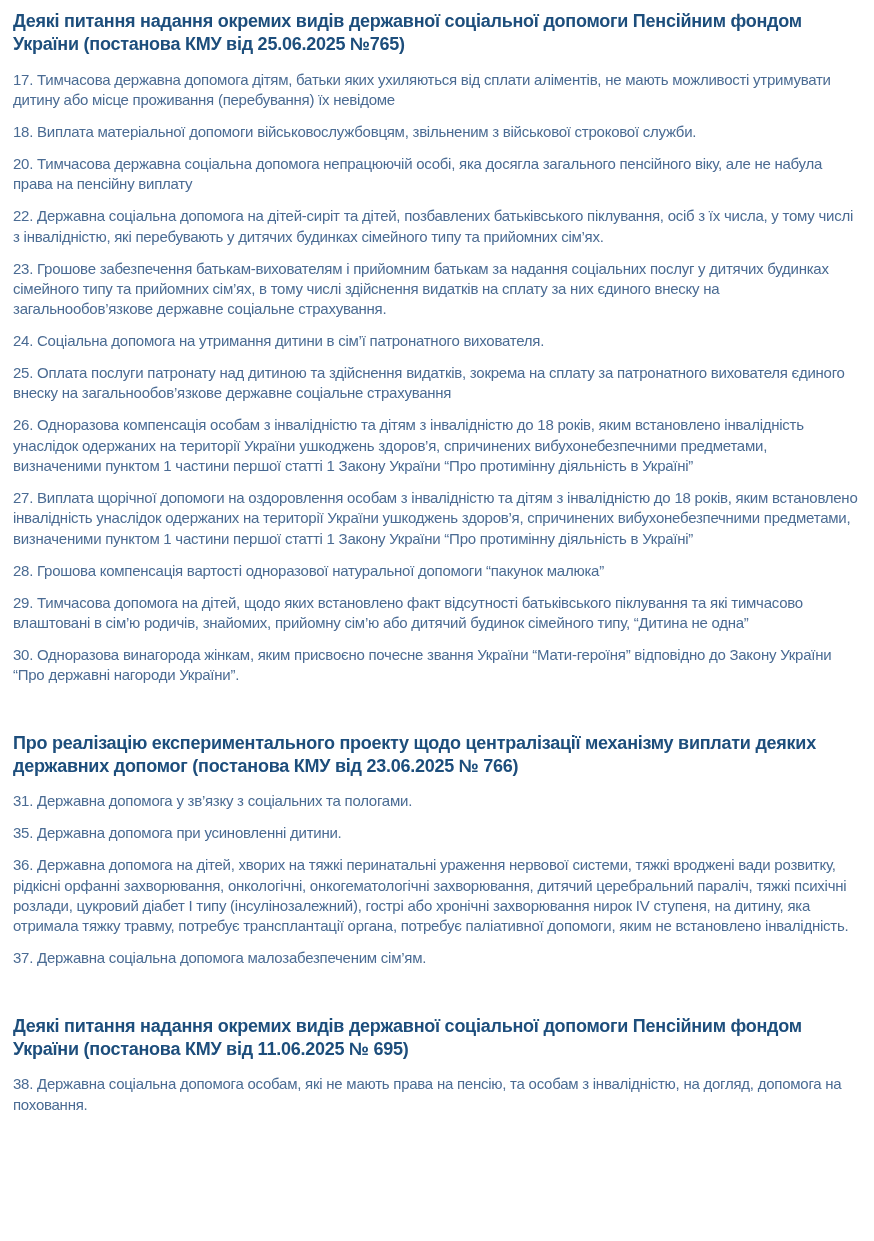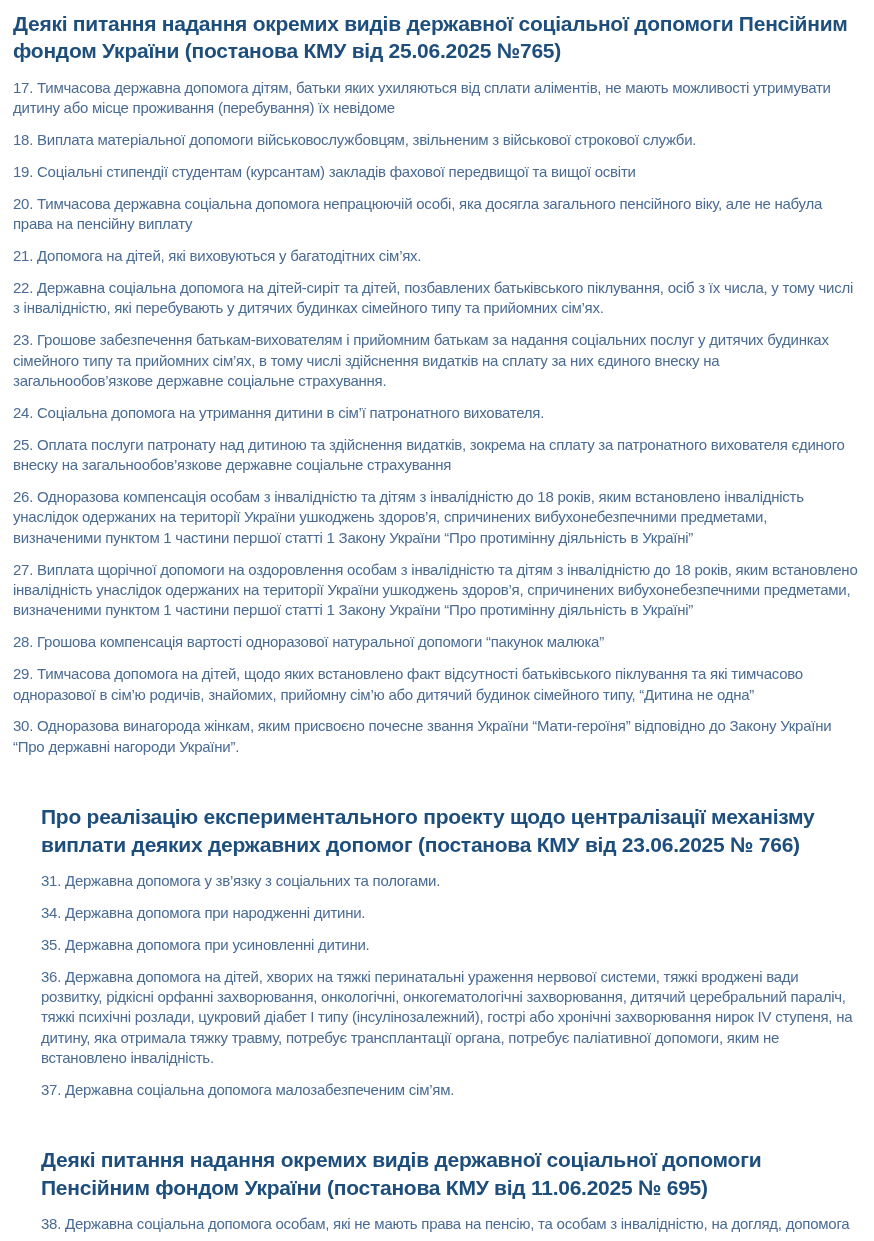--- a/index.html
+++ b/index.html
@@ -16,24 +16,24 @@
   body {
     width: 874px;
     min-height: 1241px;
     font-family: "Liberation Sans", sans-serif;
     letter-spacing: -0.25px;
   }
   .doc {
     padding: 10px 14px 24px 13px;
   }
   .section { margin: 0; }
-  .section + .section { margin-top: 46px; margin-left: 28px; }
+  .section + .section { margin-top: 46px; }
   .section-heading {
     color: var(--heading-color);
-    font-size: 21px;
+    font-size: 18px;
     font-weight: bold;
     line-height: 1.3;
     margin: 0 0 13px 0;
     max-width: 846px;
   }
   .list-item {
     color: var(--body-color);
     font-size: 15px;
     line-height: 1.36;
     margin: 0 0 11.5px 0;
@@ -42,37 +42,34 @@
   .item-number { white-space: nowrap; }
 </style>
 </head>
 <body>
 
 <main class="doc">
     <section class="section">
       <h2 class="section-heading">Деякі питання надання окремих видів державної соціальної допомоги Пенсійним фондом України (постанова КМУ від 25.06.2025 №765)</h2>
       <p class="list-item"><span class="item-number">17.</span> <span>Тимчасова державна допомога дітям, батьки яких ухиляються від сплати аліментів, не мають можливості утримувати дитину або місце проживання (перебування) їх невідоме</span></p>
       <p class="list-item"><span class="item-number">18.</span> <span>Виплата матеріальної допомоги військовослужбовцям, звільненим з військової строкової служби.</span></p>
-      <p class="list-item"><span class="item-number">19.</span> <span>Соціальні стипендії студентам (курсантам) закладів фахової передвищої та вищої освіти</span></p>
       <p class="list-item"><span class="item-number">20.</span> <span>Тимчасова державна соціальна допомога непрацюючій особі, яка досягла загального пенсійного віку, але не набула права на пенсійну виплату</span></p>
-      <p class="list-item"><span class="item-number">21.</span> <span>Допомога на дітей, які виховуються у багатодітних сім’ях.</span></p>
       <p class="list-item"><span class="item-number">22.</span> <span>Державна соціальна допомога на дітей-сиріт та дітей, позбавлених батьківського піклування, осіб з їх числа, у тому числі з інвалідністю, які перебувають у дитячих будинках сімейного типу та прийомних сім’ях.</span></p>
       <p class="list-item"><span class="item-number">23.</span> <span>Грошове забезпечення батькам-вихователям і прийомним батькам за надання соціальних послуг у дитячих будинках сімейного типу та прийомних сім’ях, в тому числі здійснення видатків на сплату за них єдиного внеску на загальнообов’язкове державне соціальне страхування.</span></p>
       <p class="list-item"><span class="item-number">24.</span> <span>Соціальна допомога на утримання дитини в сім’ї патронатного вихователя.</span></p>
       <p class="list-item"><span class="item-number">25.</span> <span>Оплата послуги патронату над дитиною та здійснення видатків, зокрема на сплату за патронатного вихователя єдиного внеску на загальнообов’язкове державне соціальне страхування</span></p>
       <p class="list-item"><span class="item-number">26.</span> <span>Одноразова компенсація особам з інвалідністю та дітям з інвалідністю до 18 років, яким встановлено інвалідність унаслідок одержаних на території України ушкоджень здоров’я, спричинених вибухонебезпечними предметами, визначеними пунктом 1 частини першої статті 1 Закону України “Про протимінну діяльність в Україні”</span></p>
       <p class="list-item"><span class="item-number">27.</span> <span>Виплата щорічної допомоги на оздоровлення особам з інвалідністю та дітям з інвалідністю до 18 років, яким встановлено інвалідність унаслідок одержаних на території України ушкоджень здоров’я, спричинених вибухонебезпечними предметами, визначеними пунктом 1 частини першої статті 1 Закону України “Про протимінну діяльність в Україні”</span></p>
       <p class="list-item"><span class="item-number">28.</span> <span>Грошова компенсація вартості одноразової натуральної допомоги “пакунок малюка”</span></p>
-      <p class="list-item"><span class="item-number">29.</span> <span>Тимчасова допомога на дітей, щодо яких встановлено факт відсутності батьківського піклування та які тимчасово одноразової в сім’ю родичів, знайомих, прийомну сім’ю або дитячий будинок сімейного типу, “Дитина не одна”</span></p>
+      <p class="list-item"><span class="item-number">29.</span> <span>Тимчасова допомога на дітей, щодо яких встановлено факт відсутності батьківського піклування та які тимчасово влаштовані в сім’ю родичів, знайомих, прийомну сім’ю або дитячий будинок сімейного типу, “Дитина не одна”</span></p>
       <p class="list-item"><span class="item-number">30.</span> <span>Одноразова винагорода жінкам, яким присвоєно почесне звання України “Мати-героїня” відповідно до Закону України “Про державні нагороди України”.</span></p>
     </section>
     <section class="section">
       <h2 class="section-heading">Про реалізацію експериментального проекту щодо централізації механізму виплати деяких державних допомог (постанова КМУ від 23.06.2025 № 766)</h2>
       <p class="list-item"><span class="item-number">31.</span> <span>Державна допомога у зв’язку з соціальних та пологами.</span></p>
-      <p class="list-item"><span class="item-number">34.</span> <span>Державна допомога при народженні дитини.</span></p>
       <p class="list-item"><span class="item-number">35.</span> <span>Державна допомога при усиновленні дитини.</span></p>
       <p class="list-item"><span class="item-number">36.</span> <span>Державна допомога на дітей, хворих на тяжкі перинатальні ураження нервової системи, тяжкі вроджені вади розвитку, рідкісні орфанні захворювання, онкологічні, онкогематологічні захворювання, дитячий церебральний параліч, тяжкі психічні розлади, цукровий діабет I типу (інсулінозалежний), гострі або хронічні захворювання нирок IV ступеня, на дитину, яка отримала тяжку травму, потребує трансплантації органа, потребує паліативної допомоги, яким не встановлено інвалідність.</span></p>
       <p class="list-item"><span class="item-number">37.</span> <span>Державна соціальна допомога малозабезпеченим сім’ям.</span></p>
     </section>
     <section class="section">
       <h2 class="section-heading">Деякі питання надання окремих видів державної соціальної допомоги Пенсійним фондом України (постанова КМУ від 11.06.2025 № 695)</h2>
       <p class="list-item"><span class="item-number">38.</span> <span>Державна соціальна допомога особам, які не мають права на пенсію, та особам з інвалідністю, на догляд, допомога на поховання.</span></p>
     </section>
   </main>
 

